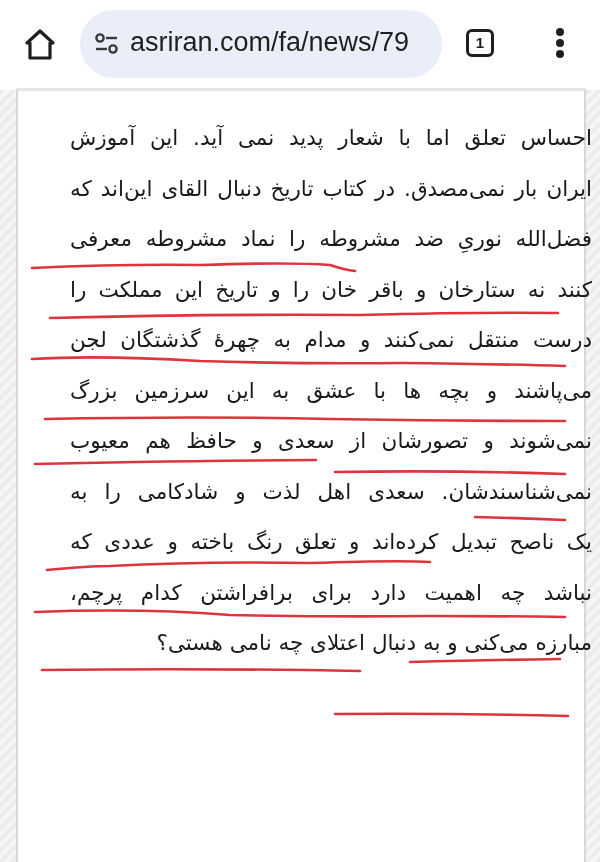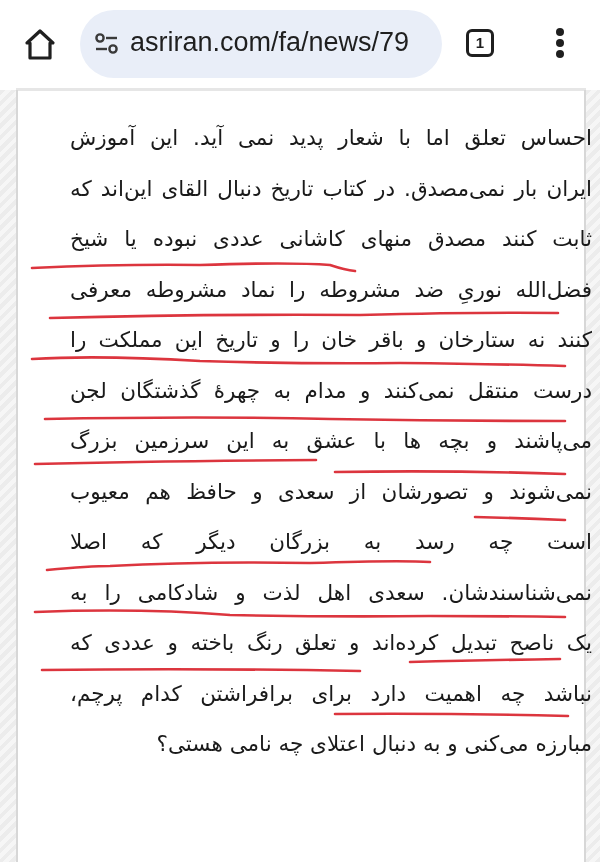--- a/index.html
+++ b/index.html
@@ -95,27 +95,25 @@
 </div>
 
 <div class="content-top"></div>
 <div class="side-left"></div>
 <div class="side-right"></div>
 
 <div class="article">
   <div class="article-text">
     <span class="line">احساس تعلق اما با شعار پدید نمی آید. این آموزش</span>
     <span class="line">ایران بار نمی‌مصدق. در کتاب تاریخ دنبال القای این‌اند که</span>
-    <span class="line">ثابت کنند مصدق منهای کاشانی عددی نبوده یا شیخ</span>
     <span class="line">فضل‌الله نوریِ ضد مشروطه را نماد مشروطه معرفی</span>
     <span class="line">کنند نه ستارخان و باقر خان را و تاریخ این مملکت را</span>
     <span class="line">درست منتقل نمی‌کنند و مدام به چهرۀ گذشتگان لجن</span>
     <span class="line">می‌پاشند و بچه ها با عشق به این سرزمین بزرگ</span>
     <span class="line">نمی‌شوند و تصورشان از سعدی و حافظ هم معیوب</span>
-    <span class="line">است چه رسد به بزرگان دیگر که اصلا</span>
     <span class="line">نمی‌شناسندشان. سعدی اهل لذت و شادکامی را به</span>
     <span class="line">یک ناصح تبدیل کرده‌اند و تعلق رنگ باخته و عددی که</span>
     <span class="line">نباشد چه اهمیت دارد برای برافراشتن کدام پرچم،</span>
     <span class="line last">مبارزه می‌کنی و به دنبال اعتلای چه نامی هستی؟</span>
   </div>
 </div>
 
 <svg class="annotations" viewBox="0 0 600 862">
   <g fill="none" stroke="#d9202a" stroke-width="2.6" stroke-linecap="round" opacity="0.9">
     <path d="M32 268 Q120 264 200 265 Q290 262 330 265 Q345 270 355 271"></path>

